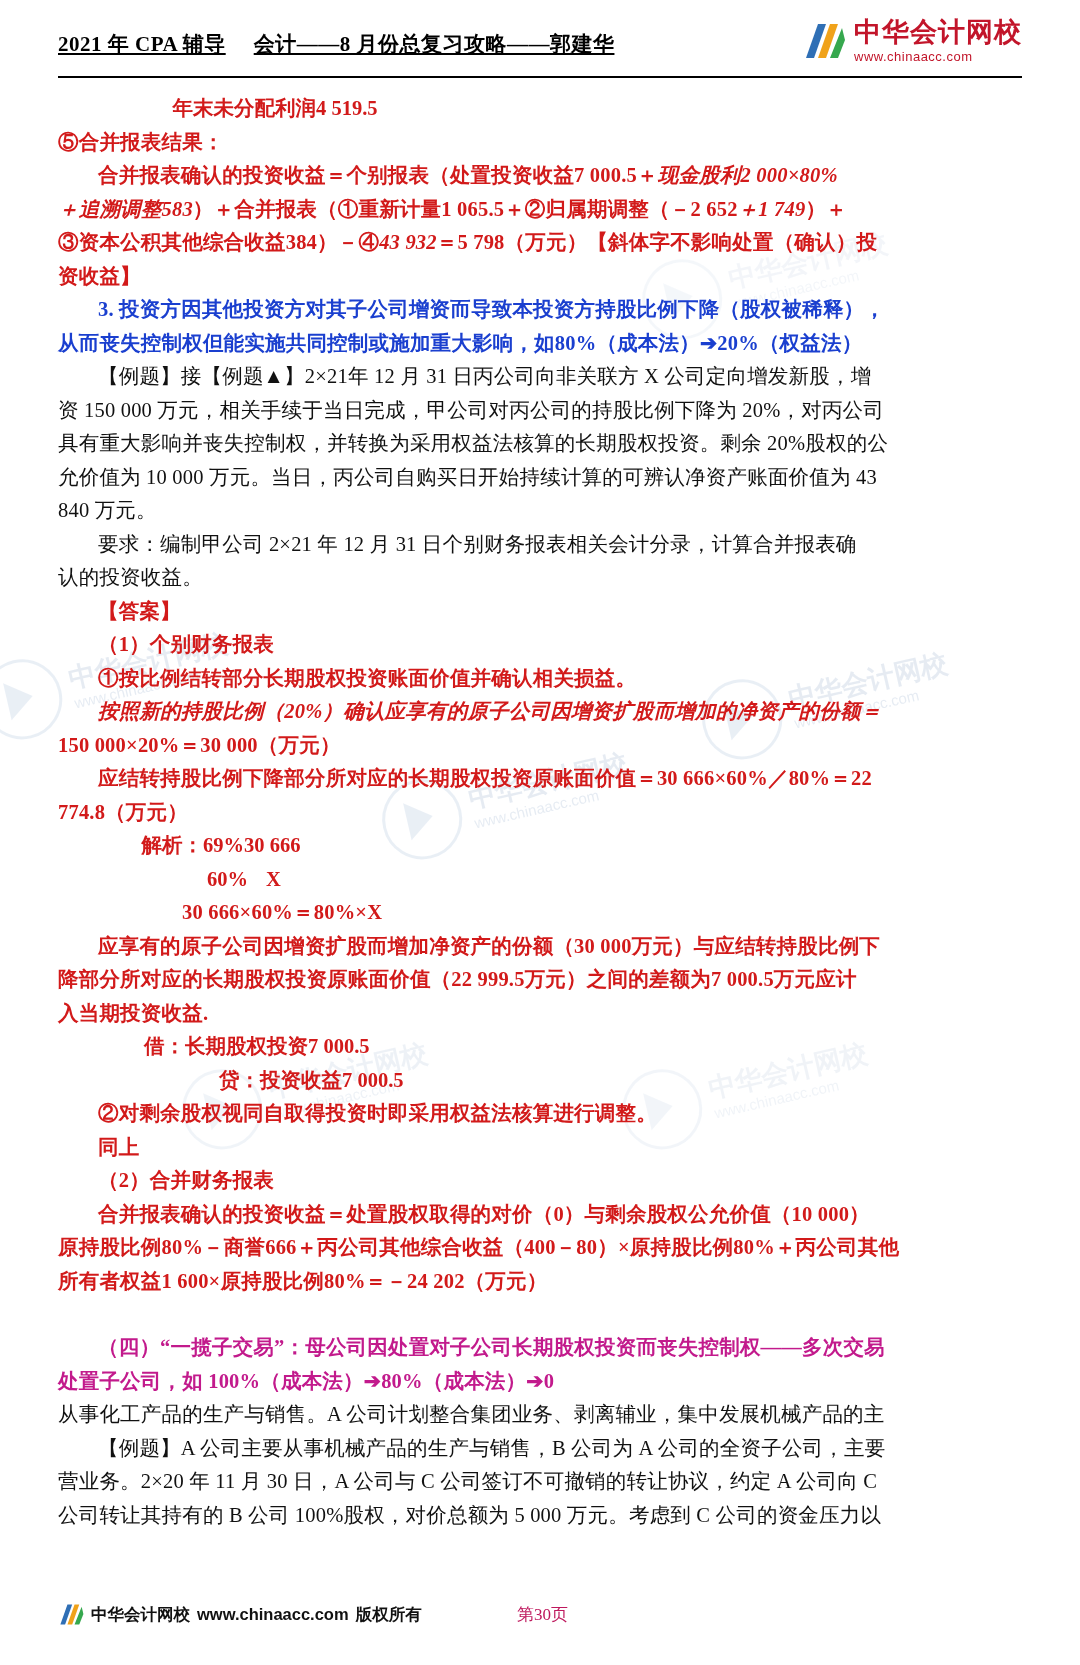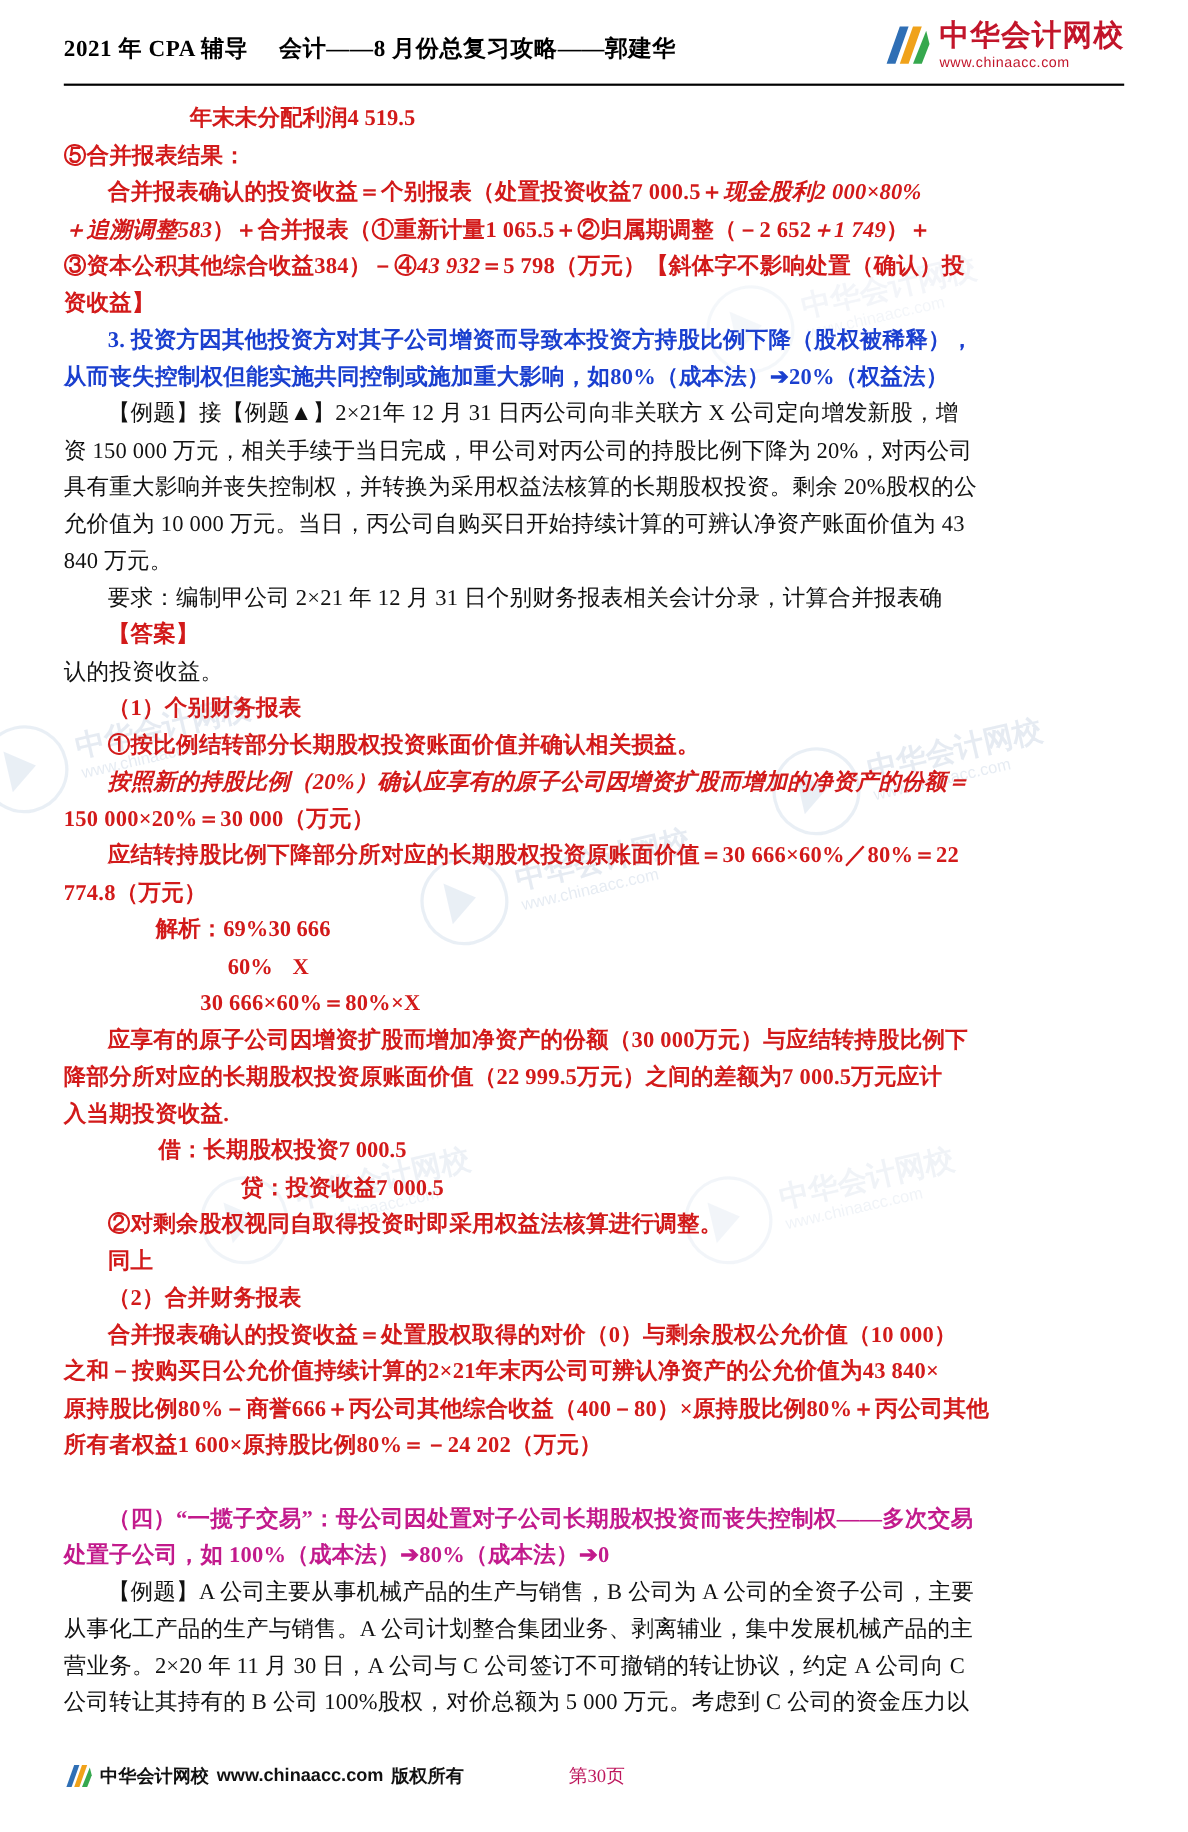--- a/index.html
+++ b/index.html
@@ -33,20 +33,21 @@
     justify-content: space-between;
   }
   .header-title {
     font-family: "Liberation Serif", "DejaVu Serif", serif;
     font-weight: bold;
     font-size: 21px;
     letter-spacing: 0.5px;
     color: #000;
     white-space: nowrap;
     padding-top: 12px;
+    text-decoration: underline;
   }
   .header-title .gap { display:inline-block; width: 28px; }
   .logo {
     display: flex;
     align-items: center;
     gap: 8px;
     padding-top: 6px;
   }
   .logo-mark {
     width: 44px; height: 42px;
@@ -268,23 +269,23 @@
     <p class="line blue" style="padding-left:40px;"><span>3. 投资方因其他投资方对其子公司增资而导致本投资方持股比例下降（股权被稀释），</span></p>
     <p class="line blue"><span>从而丧失控制权但能实施共同控制或施加重大影响，如80%（成本法）➔20%（权益法）</span></p>
 
     <p class="line black" style="padding-left:40px;"><span>【例题】接【例题▲】2×21年 12 月 31 日丙公司向非关联方 X 公司定向增发新股，增</span></p>
     <p class="line black"><span>资 150 000 万元，相关手续于当日完成，甲公司对丙公司的持股比例下降为 20%，对丙公司</span></p>
     <p class="line black"><span>具有重大影响并丧失控制权，并转换为采用权益法核算的长期股权投资。剩余 20%股权的公</span></p>
     <p class="line black"><span>允价值为 10 000 万元。当日，丙公司自购买日开始持续计算的可辨认净资产账面价值为 43</span></p>
     <p class="line black"><span>840 万元。</span></p>
 
     <p class="line black" style="padding-left:40px;"><span>要求：编制甲公司 2×21 年 12 月 31 日个别财务报表相关会计分录，计算合并报表确</span></p>
+    <p class="line black"><span>认的投资收益。</span></p>
+
     <p class="line red" style="padding-left:40px;"><span>【答案】</span></p>
-
-    <p class="line black"><span>认的投资收益。</span></p>
     <p class="line red" style="padding-left:40px;"><span>（1）个别财务报表</span></p>
     <p class="line red" style="padding-left:40px;"><span>①按比例结转部分长期股权投资账面价值并确认相关损益。</span></p>
 
     <p class="line red" style="padding-left:40px;font-style:italic;"><span>按照新的持股比例（20%）确认应享有的原子公司因增资扩股而增加的净资产的份额＝</span></p>
     <p class="line red"><span>150 000×20%＝30 000（万元）</span></p>
     <p class="line red" style="padding-left:40px;"><span>应结转持股比例下降部分所对应的长期股权投资原账面价值＝30 666×60%／80%＝22</span></p>
     <p class="line red"><span>774.8（万元）</span></p>
 
     <p class="kv">
       <span class="k" style="width:186px; padding-left:62px; box-sizing:border-box;">解析：69%</span><span class="v">30 666</span>
@@ -303,31 +304,30 @@
     </p>
     <p class="kv">
       <span class="k" style="width:284px; padding-left:82px; box-sizing:border-box;">贷：投资收益</span><span class="v">7 000.5</span>
     </p>
 
     <p class="line red" style="padding-left:40px;"><span>②对剩余股权视同自取得投资时即采用权益法核算进行调整。</span></p>
     <p class="line red" style="padding-left:40px;"><span>同上</span></p>
     <p class="line red" style="padding-left:40px;"><span>（2）合并财务报表</span></p>
 
     <p class="line red" style="padding-left:40px;"><span>合并报表确认的投资收益＝处置股权取得的对价（0）与剩余股权公允价值（10 000）</span></p>
-    <p class="line red"><span>之和－按购买日公允价值持续计算的2×21年末丙公司可辨认净资产的公允价值为43 840×</span></p>
     <p class="line red"><span>原持股比例80%－商誉666＋丙公司其他综合收益（400－80）×原持股比例80%＋丙公司其他</span></p>
     <p class="line red"><span>所有者权益1 600×原持股比例80%＝－24 202（万元）</span></p>
 
     <p class="line" style="height:33px;">&nbsp;</p>
 
     <p class="line magenta" style="padding-left:40px;"><span>（四）“一揽子交易”：母公司因处置对子公司长期股权投资而丧失控制权——多次交易</span></p>
     <p class="line magenta"><span>处置子公司，如 100%（成本法）➔80%（成本法）➔0</span></p>
 
+    <p class="line black"><span>从事化工产品的生产与销售。A 公司计划整合集团业务、剥离辅业，集中发展机械产品的主</span></p>
     <p class="line black" style="padding-left:40px;"><span>【例题】A 公司主要从事机械产品的生产与销售，B 公司为 A 公司的全资子公司，主要</span></p>
-    <p class="line black"><span>从事化工产品的生产与销售。A 公司计划整合集团业务、剥离辅业，集中发展机械产品的主</span></p>
     <p class="line black"><span>营业务。2×20 年 11 月 30 日，A 公司与 C 公司签订不可撤销的转让协议，约定 A 公司向 C</span></p>
     <p class="line black"><span>公司转让其持有的 B 公司 100%股权，对价总额为 5 000 万元。考虑到 C 公司的资金压力以</span></p>
   </div>
 
   <div class="footer">
     <div class="footer-logo">
       <div class="footer-mark">
         <svg width="26" height="25" viewBox="0 0 44 42" xmlns="http://www.w3.org/2000/svg">
           <polygon points="4,38 16,4 24,4 12,38" fill="#2f6fb5"></polygon>
           <polygon points="16,38 28,4 36,4 24,38" fill="#f0a21a"></polygon>

